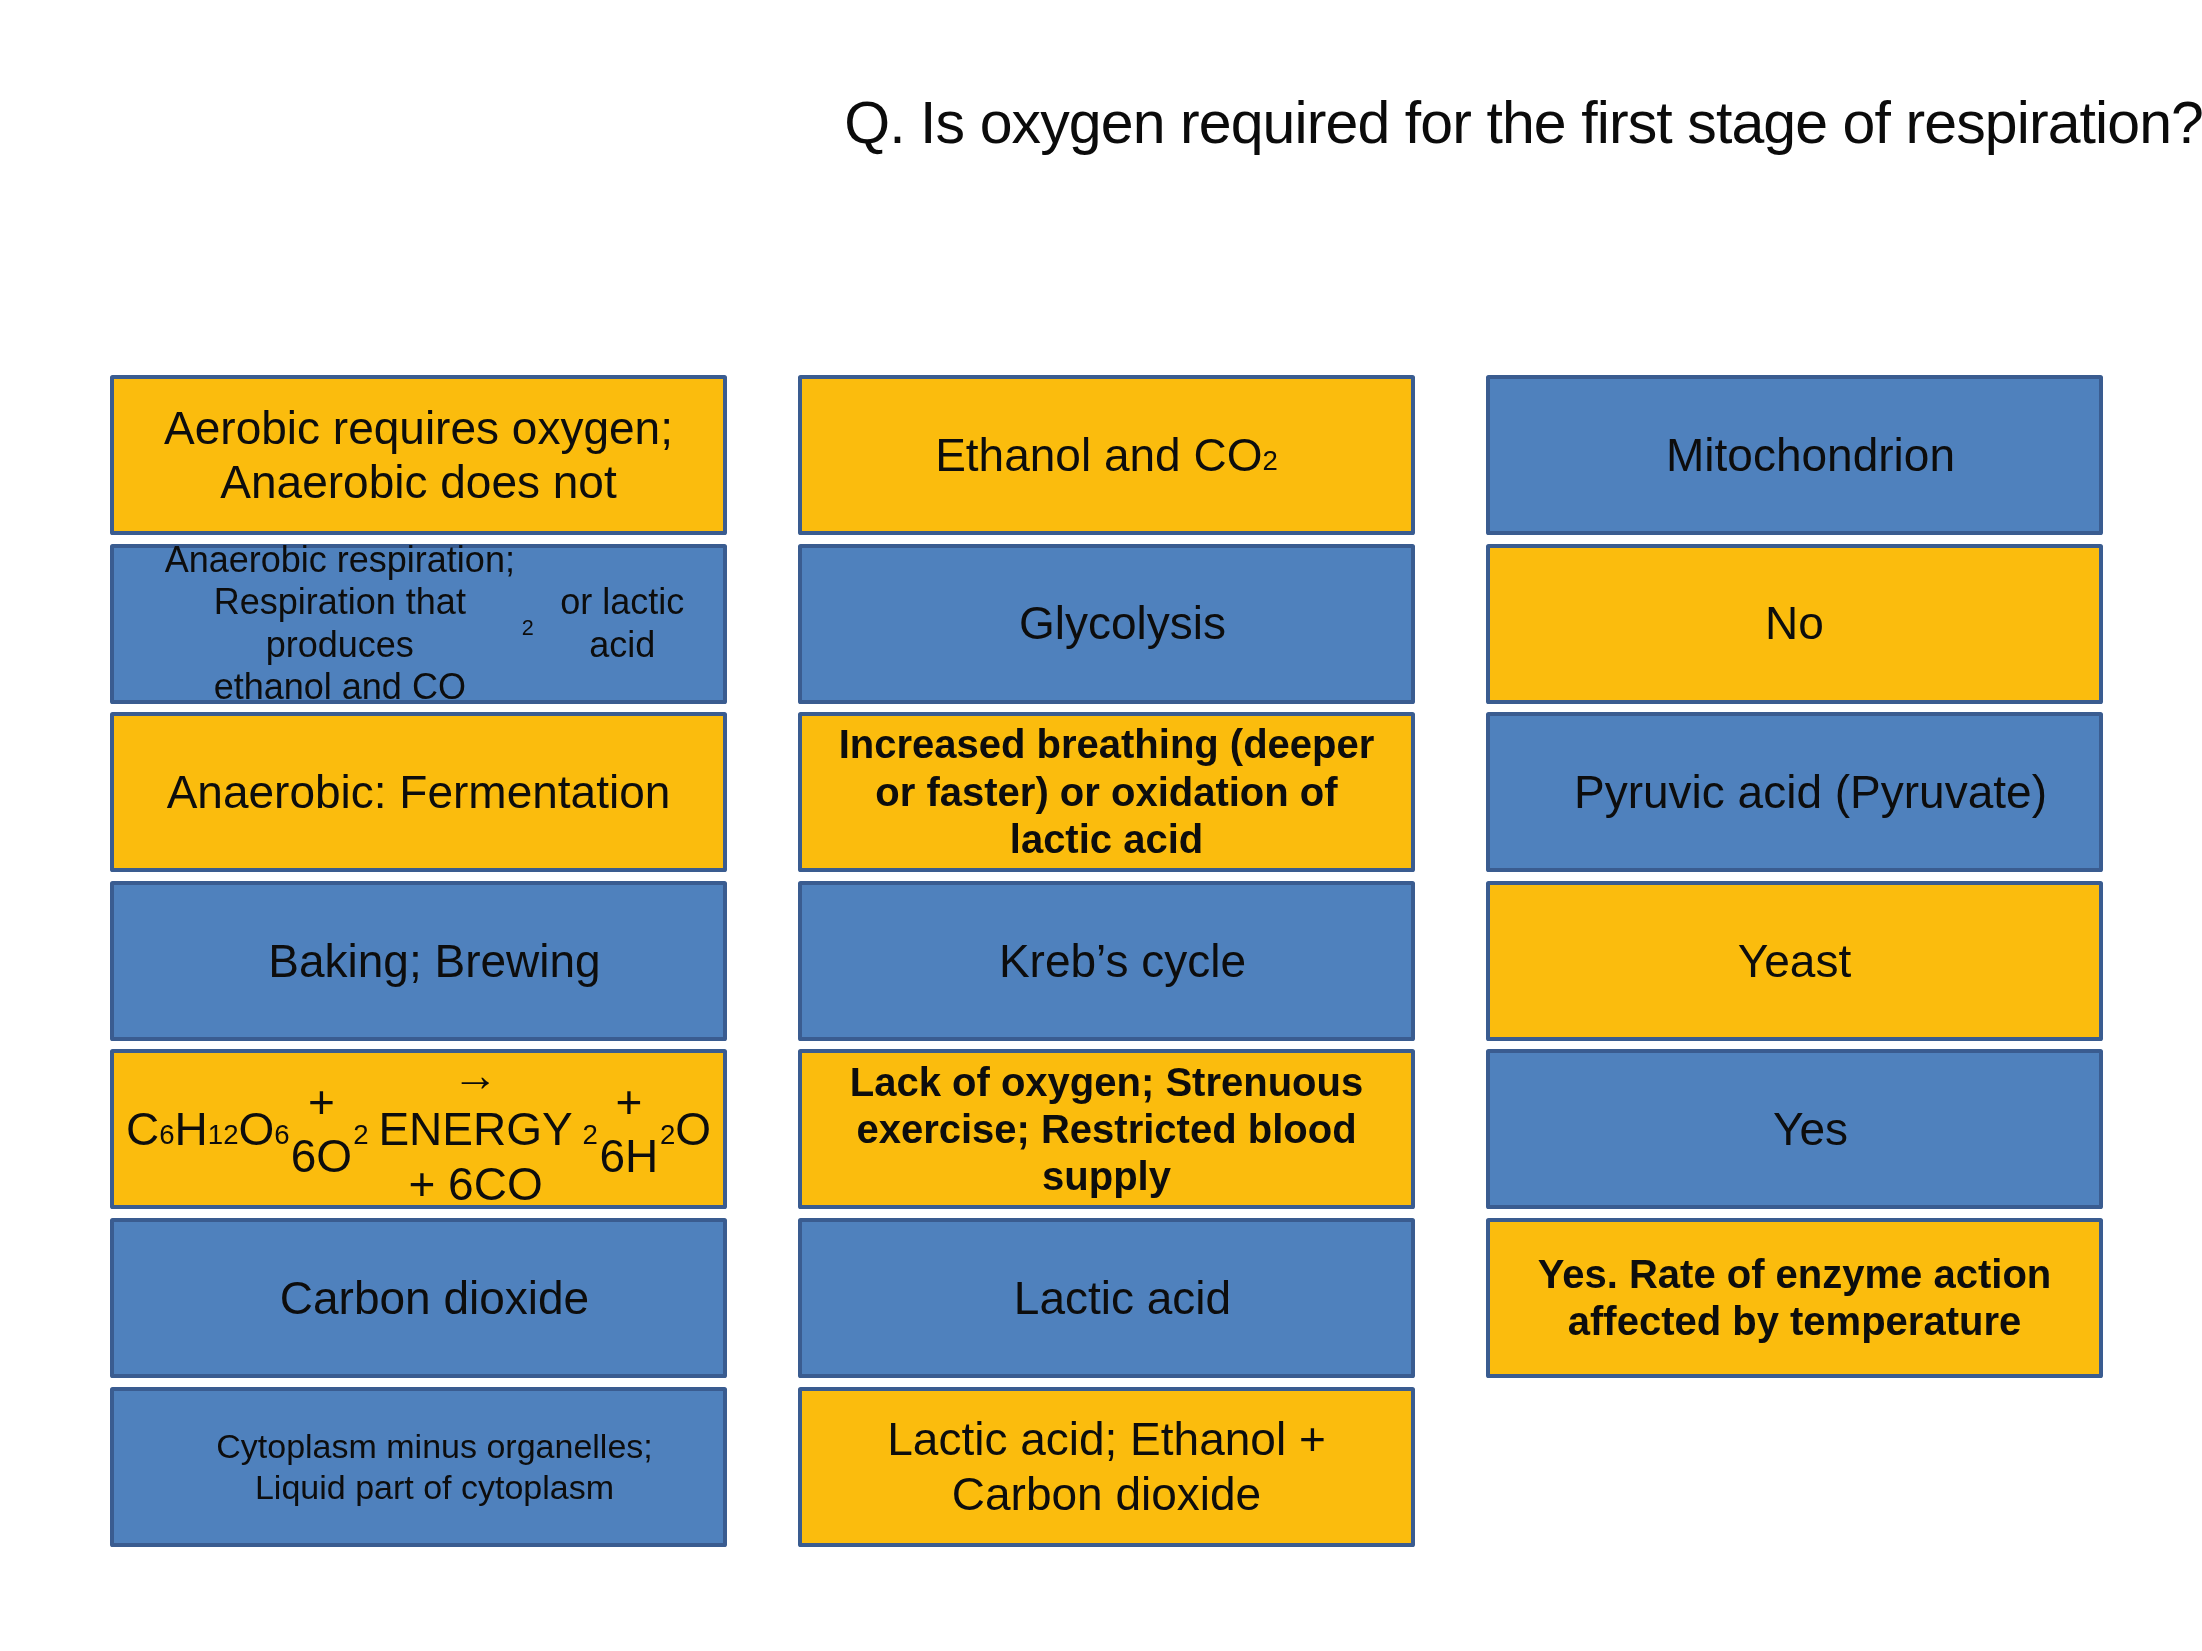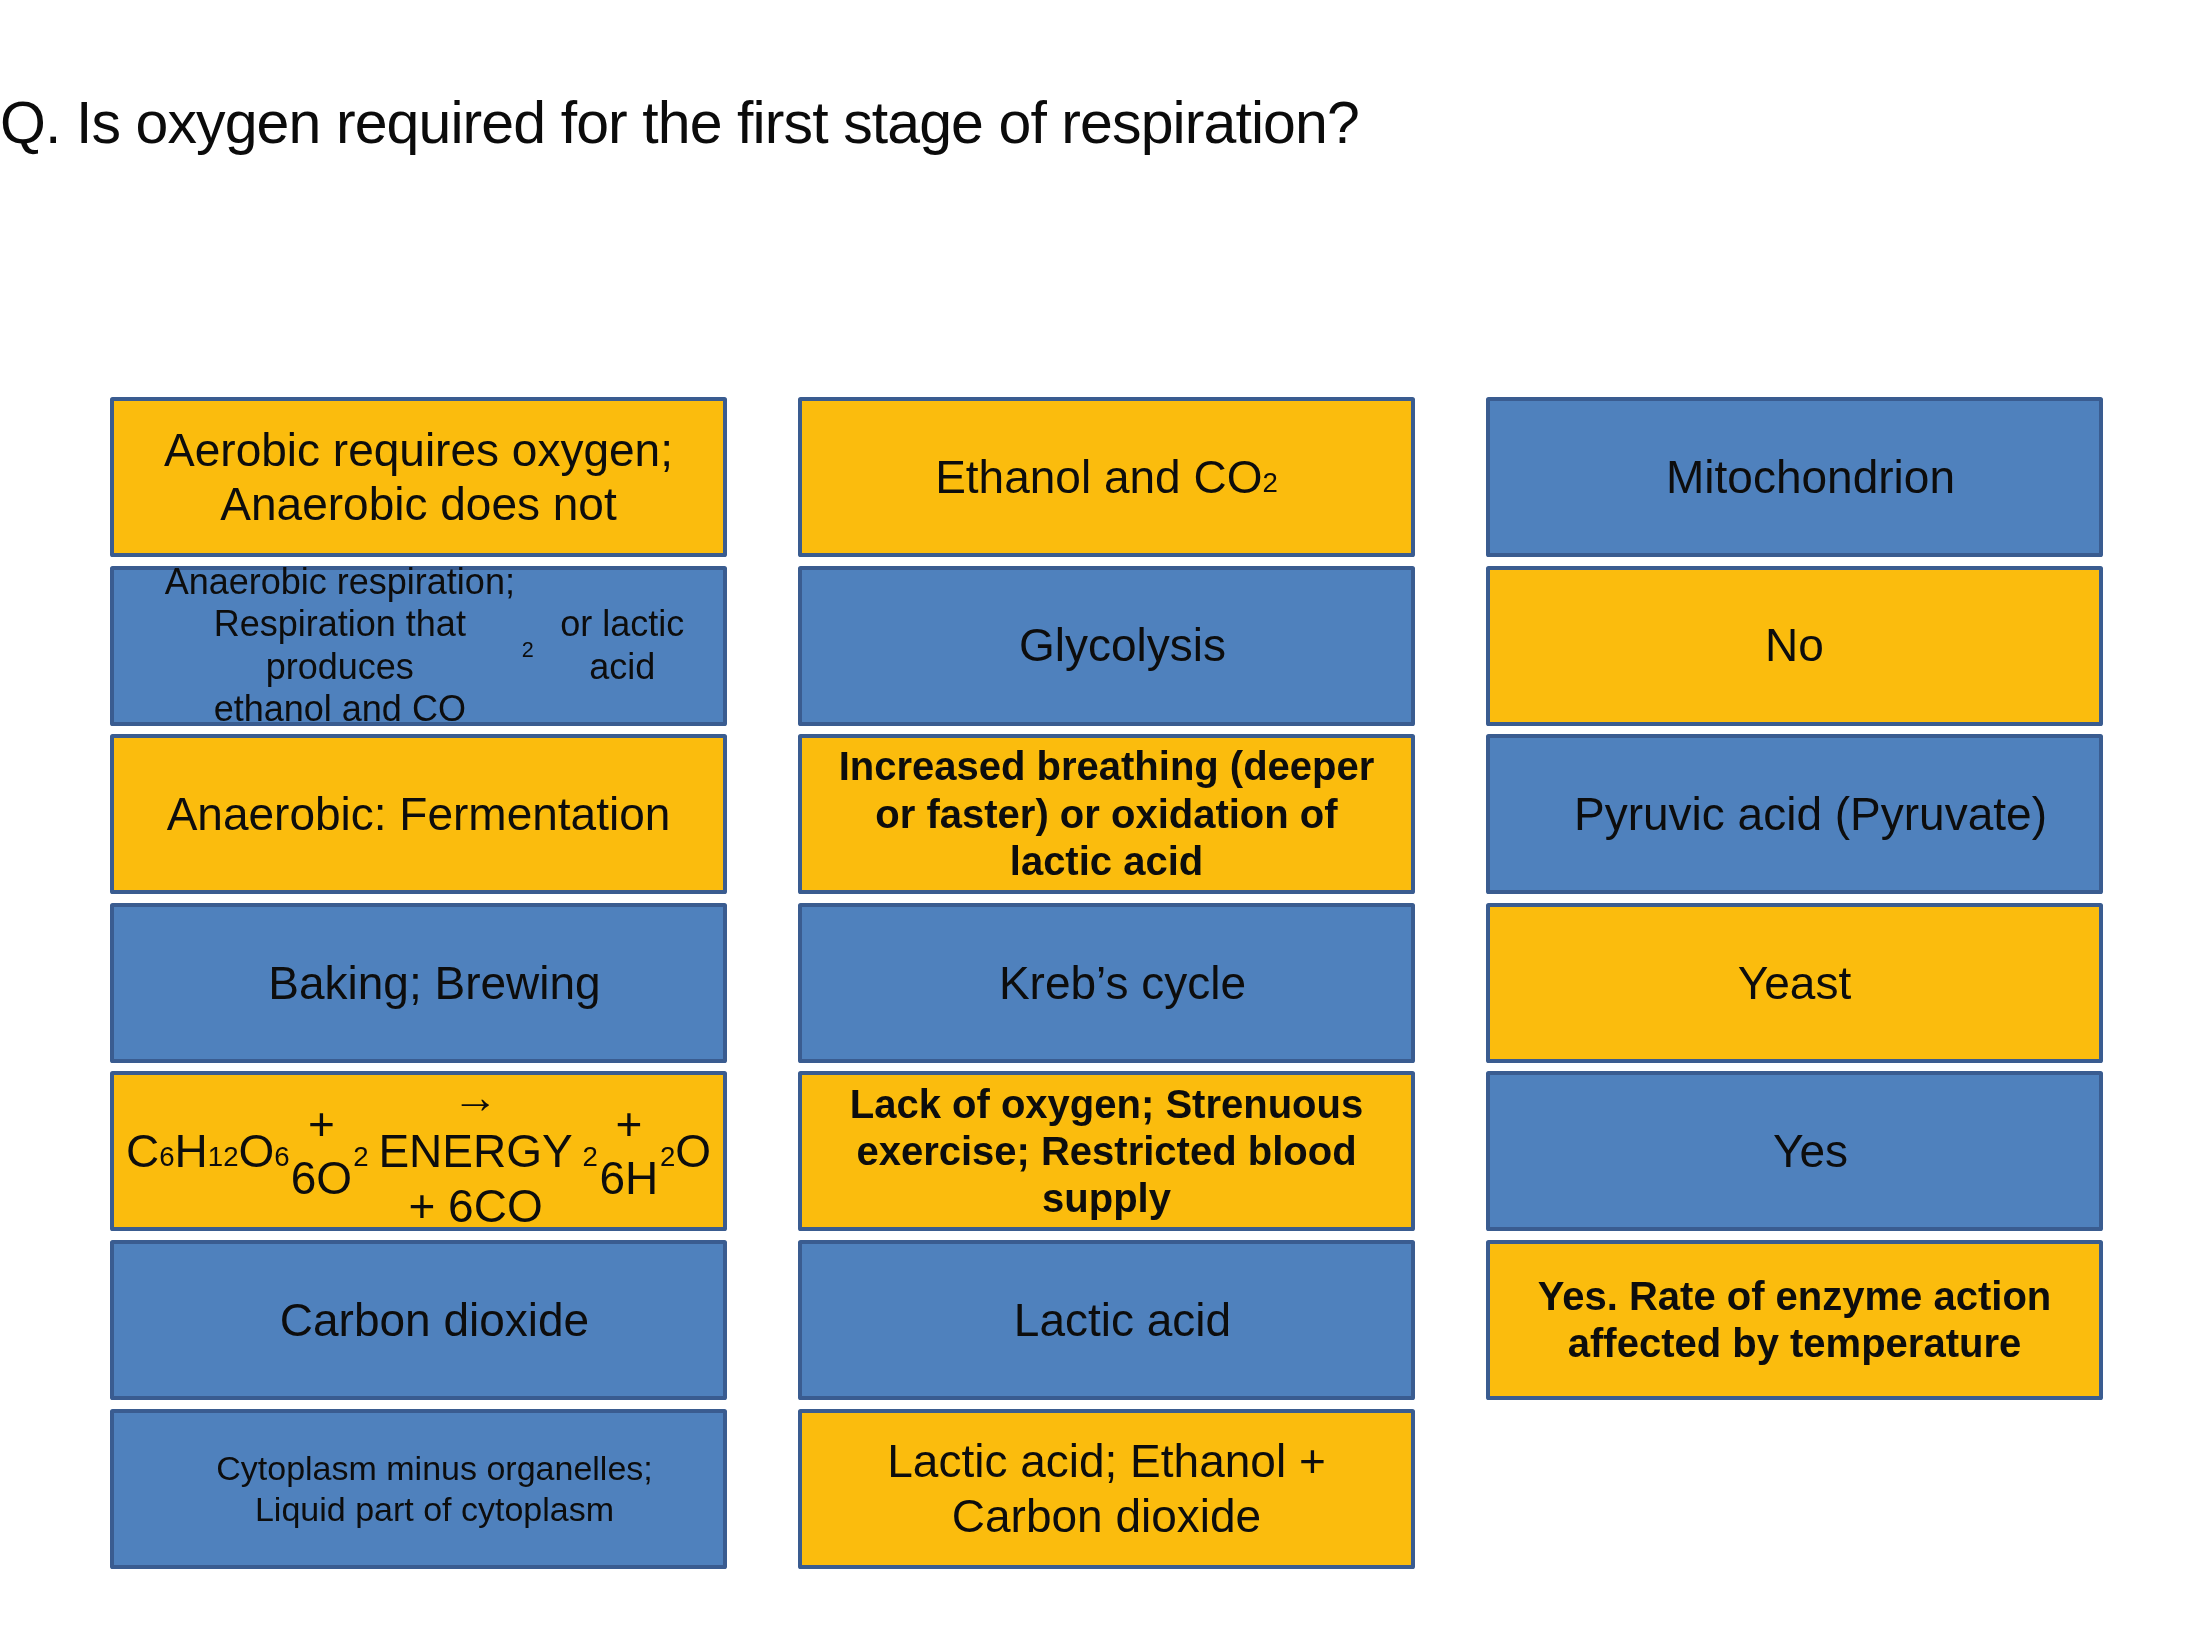--- a/index.html
+++ b/index.html
@@ -11,30 +11,30 @@
     background: var(--bg, #ffffff);
     font-family: "Liberation Sans", sans-serif;
     color: var(--text, #0d0d0d);
   }
   .title {
     position: absolute;
     top: 89px;
     left: 0;
     width: 2203px;
     margin: 0;
-    text-align: left;
+    text-align: right;
     font-size: 59px;
     font-weight: 400;
     letter-spacing: -0.9px;
     color: #0b0b0b;
   }
   .grid {
     position: absolute;
     left: 110px;
-    top: 397px;
+    top: 375px;
     width: 1993px;
     display: grid;
     grid-template-columns: repeat(3, 1fr);
     grid-template-rows: repeat(7, 160px);
     column-gap: 71px;
     row-gap: 8.6px;
     grid-auto-flow: column;
   }
   .card {
     box-sizing: border-box;

